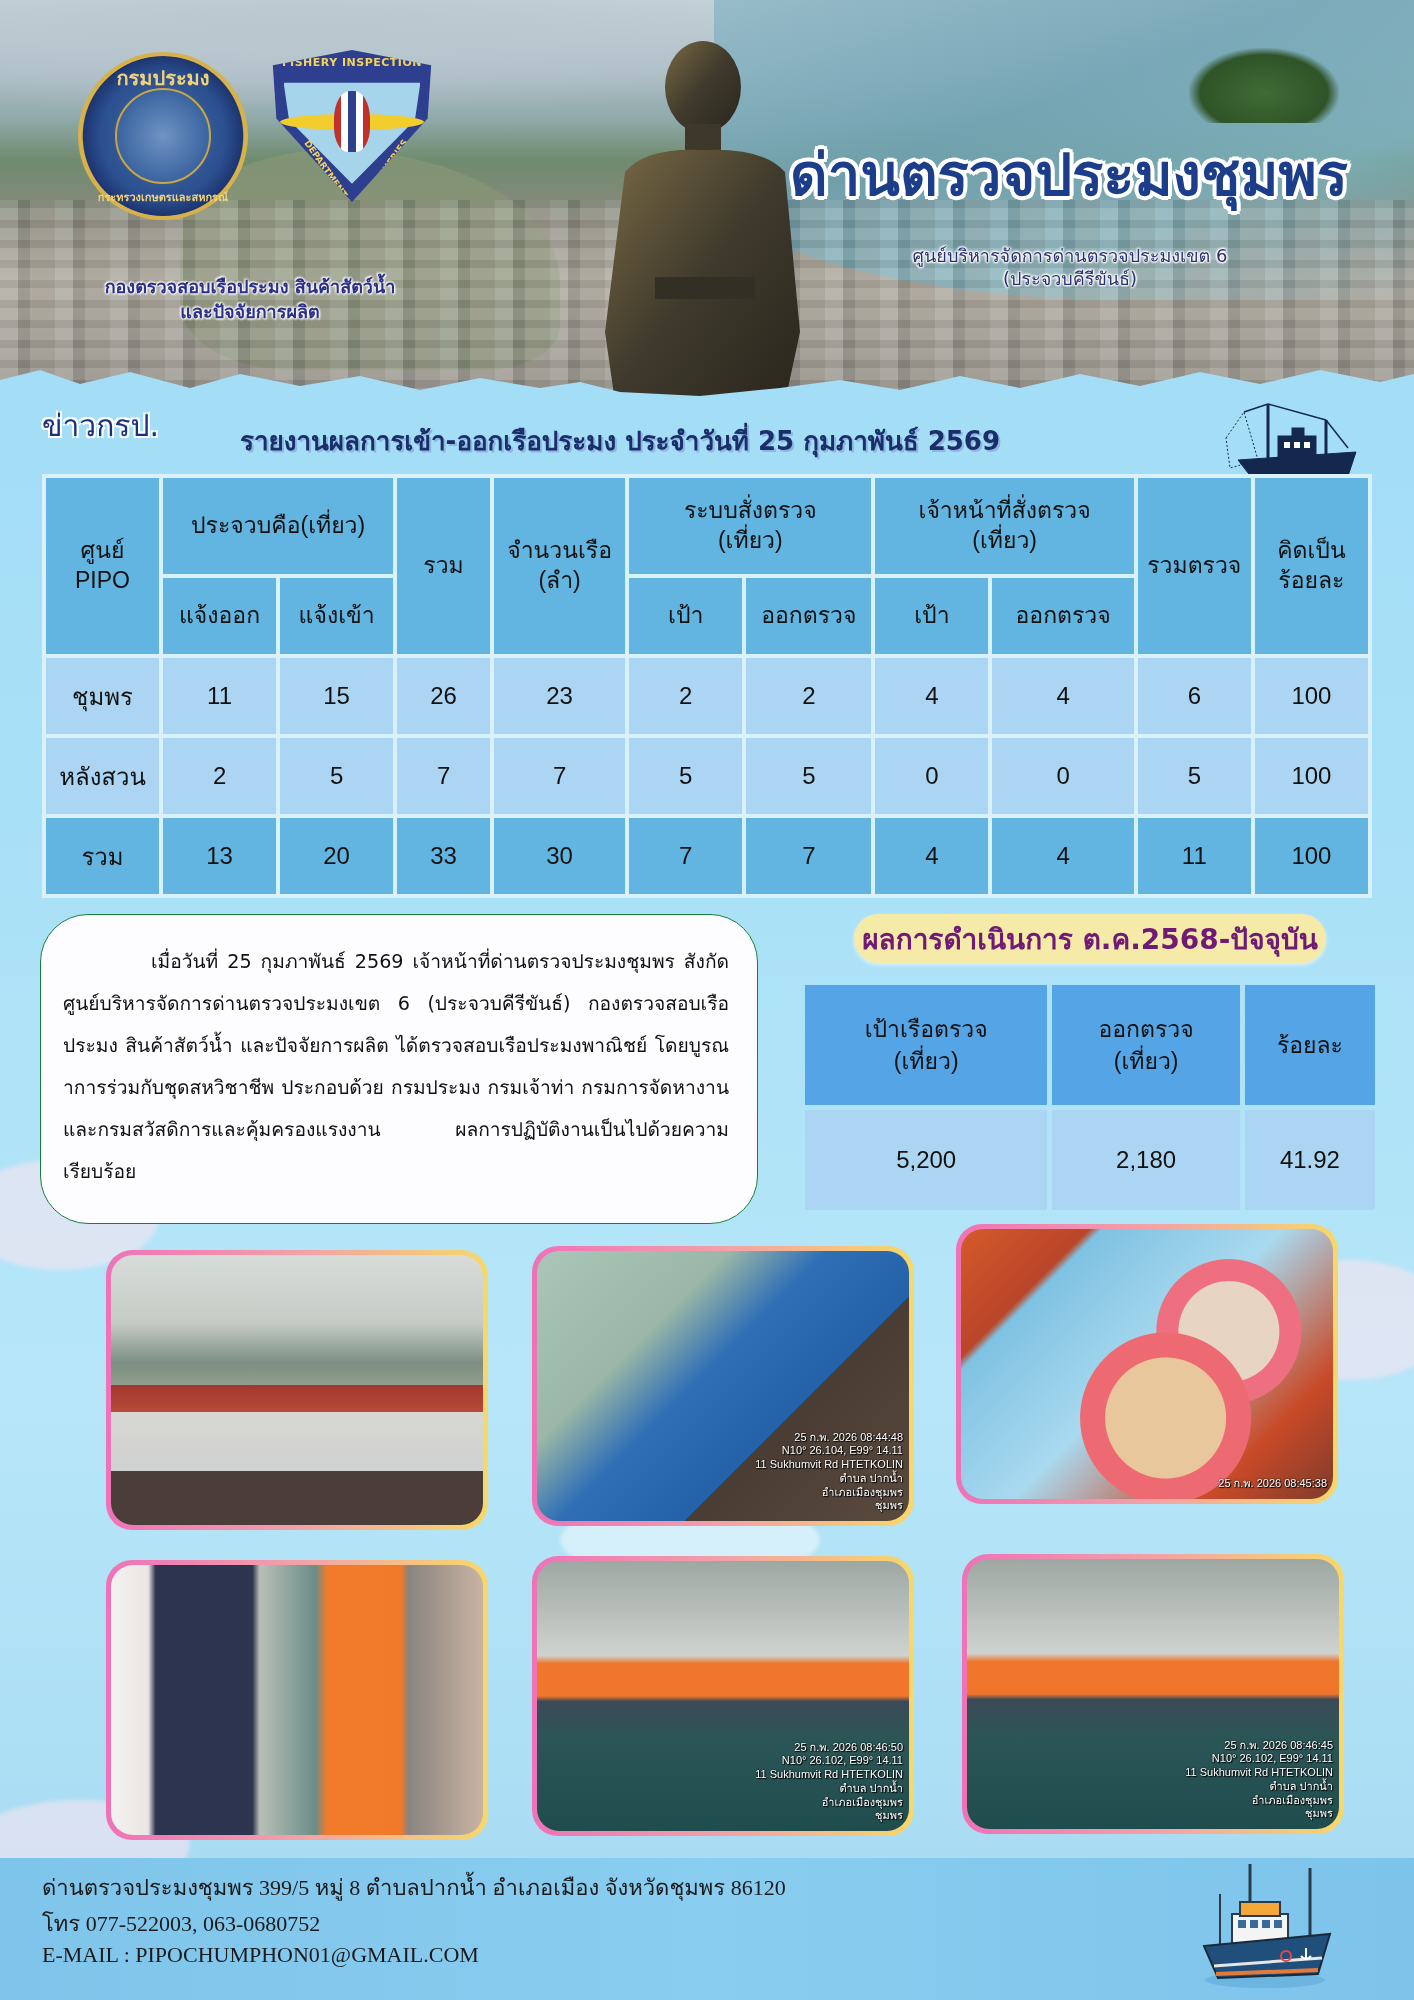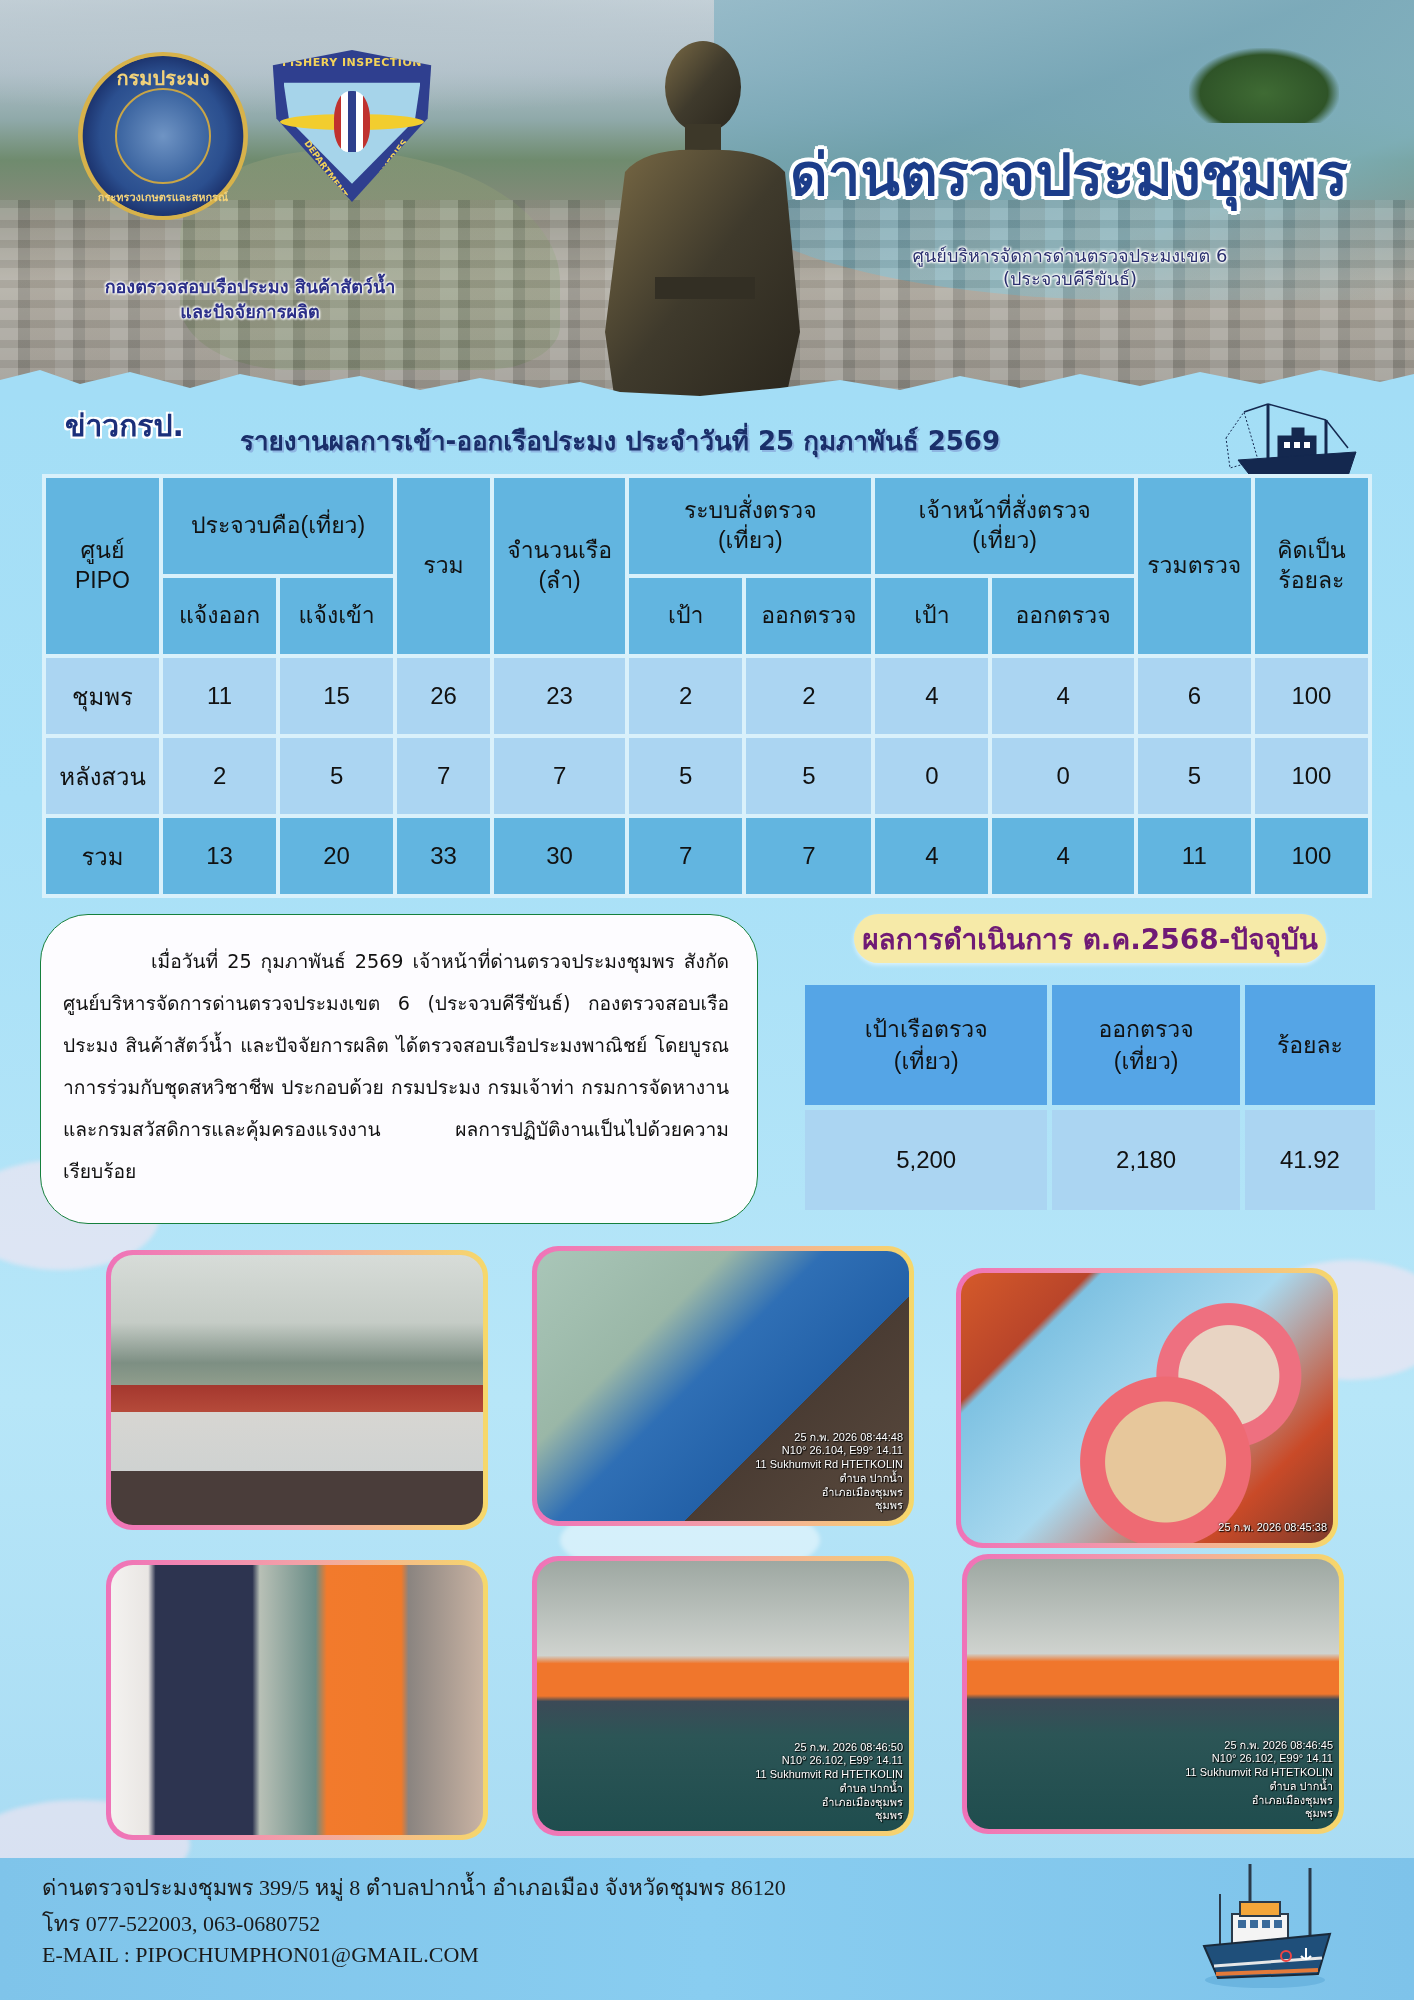--- a/index.html
+++ b/index.html
@@ -110,23 +110,22 @@
   }
   .hero-sub-right {
     position: absolute; left: 860px; top: 244px; width: 420px; text-align:center;
     font-size: 18px; color: #2a2f6e; line-height: 1.3;
     text-shadow: 0 0 3px #fff, 1px 1px 2px #fff, -1px -1px 2px #fff, 1px -1px 2px #fff, -1px 1px 2px #fff;
   }
 
   
   .news-tag {
     position:absolute; left: 42px; top: 402px;
-    font-size: 30px; font-weight: bold; color: #1b2f7a;
+    font-size: 30px; font-weight: normal; color: #1b2f7a;
     text-shadow: 2px 2px 0 #fff, -2px -2px 0 #fff, 2px -2px 0 #fff, -2px 2px 0 #fff;
-    margin-left: 23px;
   }
   .report-title {
     position:absolute; left: 240px; top: 420px; width: 960px;
     font-size: 26px; font-weight: bold; color: #1a2f6a;
     text-shadow: 2px 2px 0 #8fb6e2;
     white-space: nowrap;
   }
   .boat-icon-top { position:absolute; left: 1218px; top: 398px; width: 150px; height: 92px; }
 
   
@@ -405,21 +404,21 @@
 <div class="photo ph2" style="left:532px; top:1246px;">
   <div class="img">
     <div class="stamp" style="white-space:pre-line;">25 ก.พ. 2026 08:44:48
 N10° 26.104, E99° 14.11
 11 Sukhumvit Rd HTETKOLIN
 ตำบล ปากน้ำ
 อำเภอเมืองชุมพร
 ชุมพร</div>
   </div>
 </div>
-<div class="photo ph3" style="left:956px; top:1268px;">
+<div class="photo ph3" style="left:956px; top:1224px;">
   <div class="img">
     <div class="stamp" style="white-space:pre-line;">25 ก.พ. 2026 08:45:38</div>
   </div>
 </div>
 <div class="photo ph4" style="left:106px; top:1560px;">
   <div class="img">
     <div class="stamp" style="white-space:pre-line;"></div>
   </div>
 </div>
 <div class="photo ph5" style="left:532px; top:1556px;">

